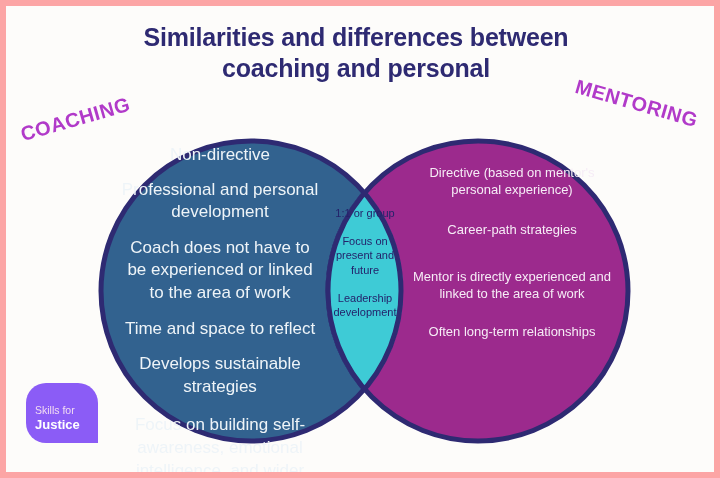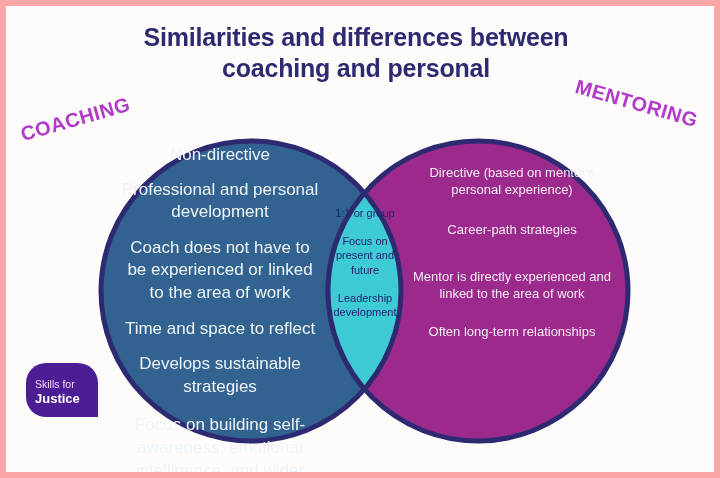--- a/index.html
+++ b/index.html
@@ -104,24 +104,24 @@
   .left-text .item.i2, .left-text .item.i5 { width: 196px; margin-left: auto; margin-right: auto; }
 
   .right-text .item.i0 { margin-bottom: 22px; }
   .right-text .item.i1 { margin-bottom: 30px; }
   .right-text .item.i2 { margin-bottom: 21px; }
 
   
   .logo {
     position: absolute;
     left: 20px;
-    top: 357px;
+    top: 377px;
     width: 72px;
-    height: 54px;
-    background: #4c1d95;
+    height: 60px;
+    background: #8b5cf6;
     border-radius: 20px 20px 0 20px;
   }
   .logo-inner {
     position: absolute;
     left: 9px;
     bottom: 11px;
     line-height: 1.18;
   }
   .logo-top {
     font-size: 10.5px;

